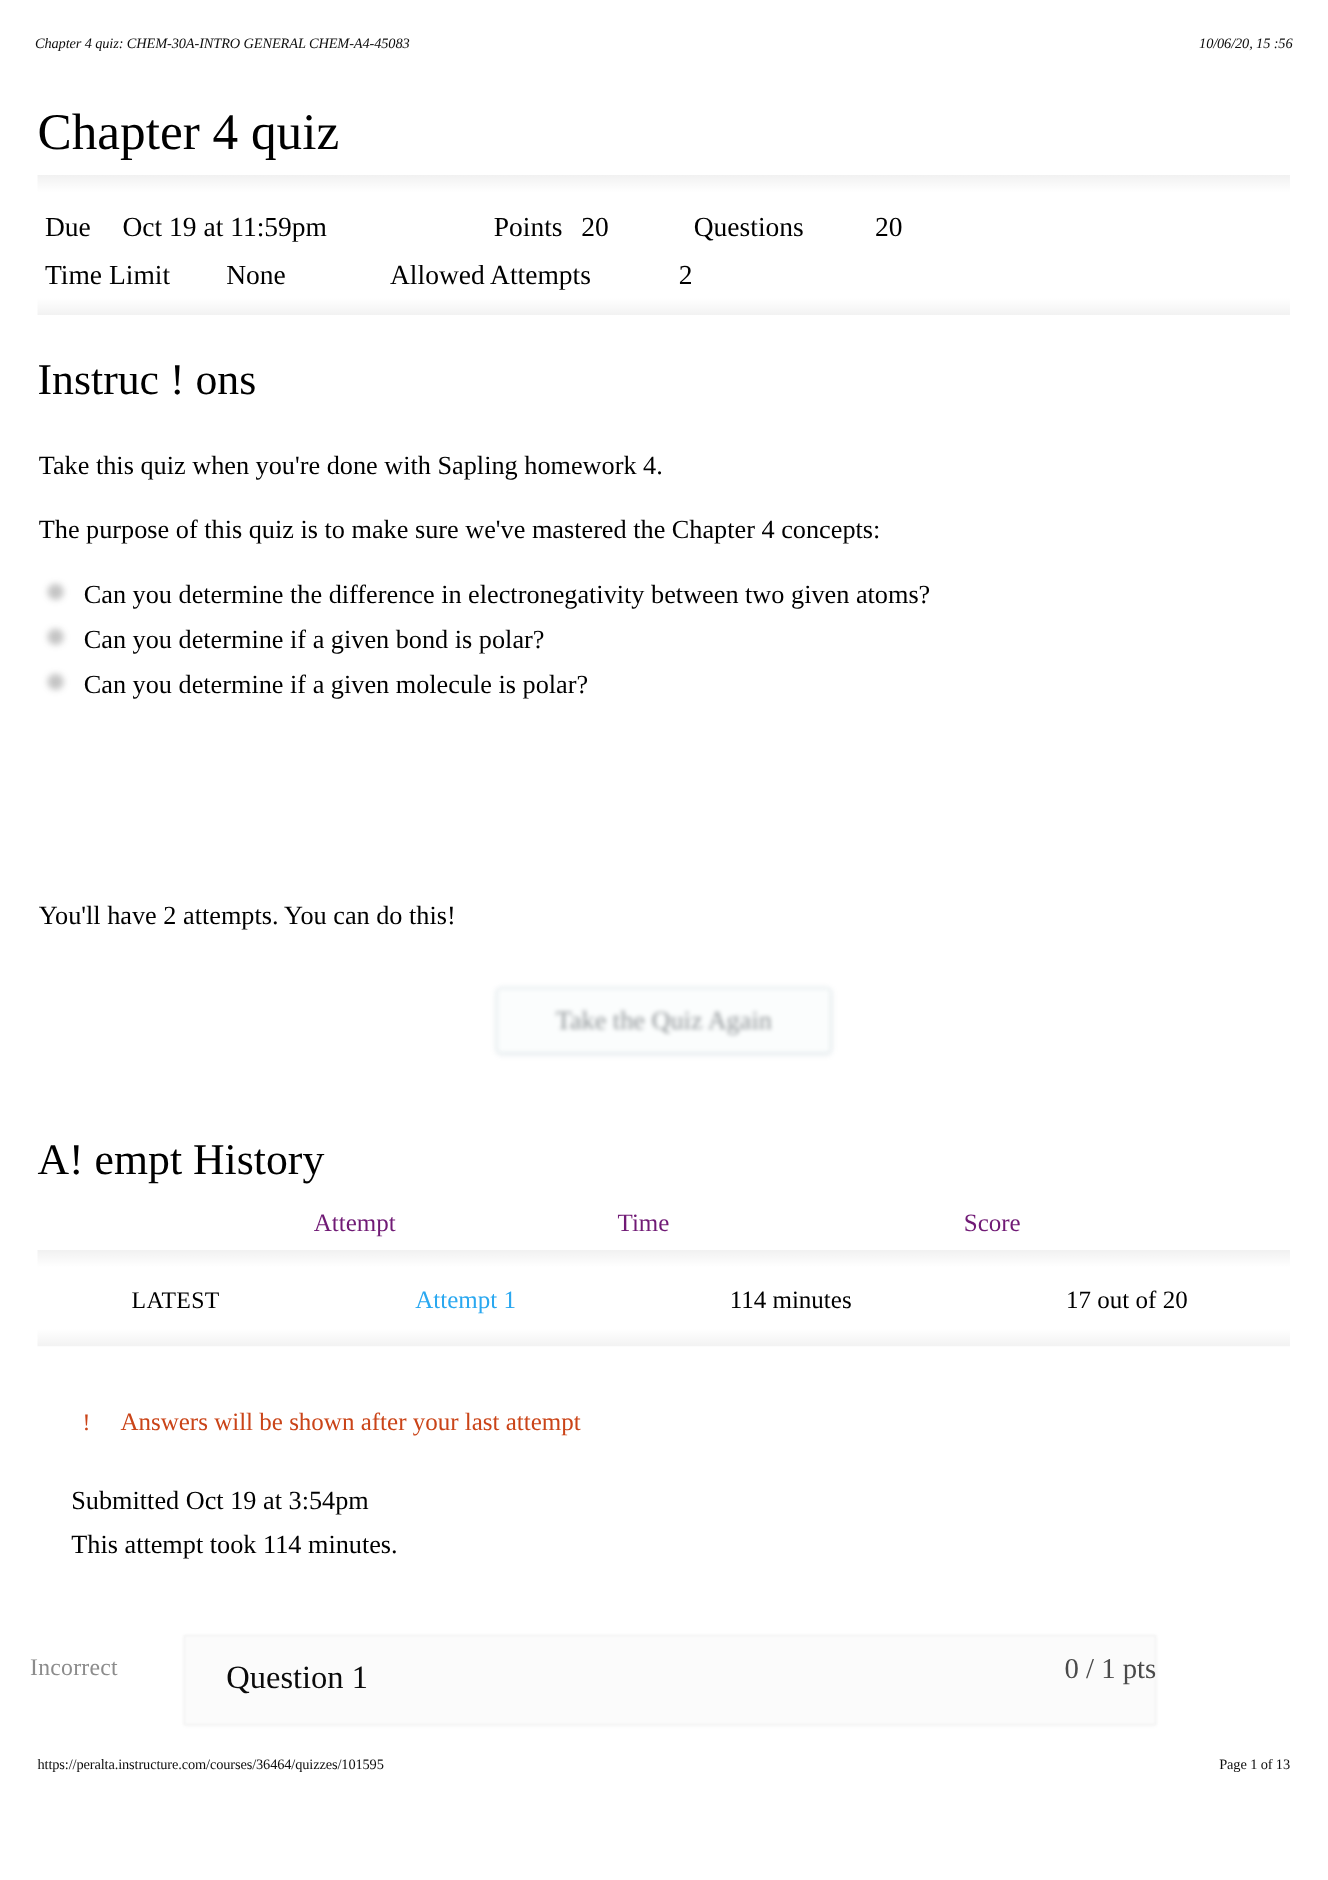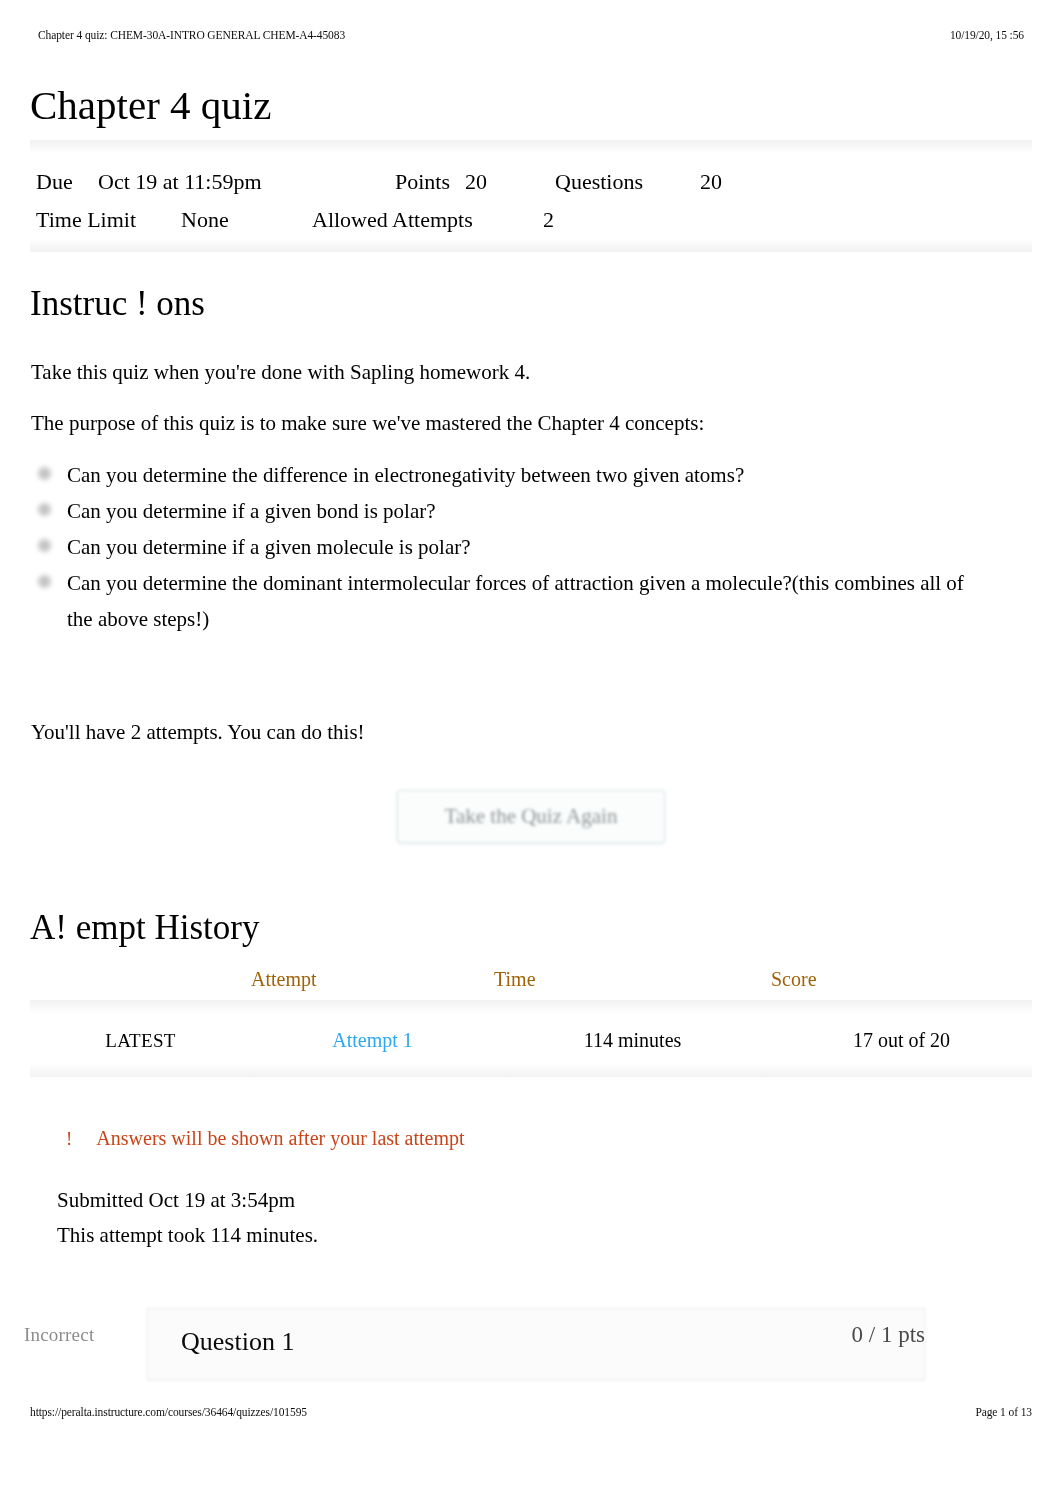--- a/index.html
+++ b/index.html
@@ -13,27 +13,28 @@
     position: relative;
     font-family: "Liberation Serif", "DejaVu Serif", serif;
     color: #000000;
     overflow: hidden;
   }
 
   
   .print-header {
     position: absolute;
     top: 29px; left: 0; right: 0;
-    padding: 0 38px;
+    padding: 0 28px;
     display: flex;
     justify-content: space-between;
     align-items: center;
     font-size: 11.5px;
     letter-spacing: -0.1px;
     color: #0d0d0d;
+    font-style: italic;
   }
   .print-footer {
     position: absolute;
     bottom: 86px; left: 0; right: 0;
     padding: 0 30px;
     display: flex;
     justify-content: space-between;
     align-items: baseline;
     font-size: 11.5px;
     letter-spacing: -0.1px;
@@ -164,21 +165,21 @@
     position: absolute;
     top: 968px; left: 30px;
     width: 1002px;
     border-collapse: collapse;
     font-size: 20px;
   }
   table.attempt-table th {
     font-weight: 400;
     text-align: left;
     padding: 0 0 22px 0;
-    color: #a16207;
+    color: #701a75;
   }
   table.attempt-table td {
     padding: 16px 0 18px 0;
     color: #000;
     text-align: center;
   }
   .col-latest  { width: 221px; }
   .col-attempt { width: 243px; }
   .col-time    { width: 277px; }
   .col-score   { width: auto; }
@@ -247,21 +248,21 @@
     top: 1322px; right: 137px;
     font-size: 23px;
     color: #4a4a4a;
   }
 </style>
 </head>
 <body>
 
 <div class="print-header">
   <span>Chapter 4 quiz: CHEM-30A-INTRO GENERAL CHEM-A4-45083</span>
-  <span>10/19/20, 15  :56</span>
+  <span>10/06/20, 15  :56</span>
 </div>
 
 <h1 class="quiz-title">Chapter 4 quiz</h1>
 
 <div class="band" style="top:140px;"></div>
 <div class="band up" style="top:238px;"></div>
 
 <div class="quiz-meta">
   <div class="row">
     <span class="lbl m-due-lbl">Due</span><span class="val m-due-val">Oct 19 at 11:59pm</span><span class="lbl m-points-lbl">Points</span><span class="val m-points-val">20</span><span class="lbl m-quest-lbl">Questions</span><span class="val m-quest-val">20</span>
@@ -281,24 +282,20 @@
     <span class="dot"></span>
     <span>Can you determine the difference in electronegativity between two given atoms?</span>
   </li>
   <li>
     <span class="dot"></span>
     <span>Can you determine if a given bond is polar?</span>
   </li>
   <li>
     <span class="dot"></span>
     <span>Can you determine if a given molecule is polar?</span>
-  </li>
-  <li>
-    <span class="dot"></span>
-    <span>Can you determine the dominant intermolecular forces of attraction given a molecule?(this combines all of the above steps!)</span>
   </li>
 </ul>
 
 <div class="body-text" id="closing-line">You'll have 2 attempts. You can do this!</div>
 
 <div class="retake-wrap">
   <div class="retake-btn">Take the Quiz Again</div>
 </div>
 
 <h2 class="section-head" id="attempt-history-heading">A!  empt History</h2>

